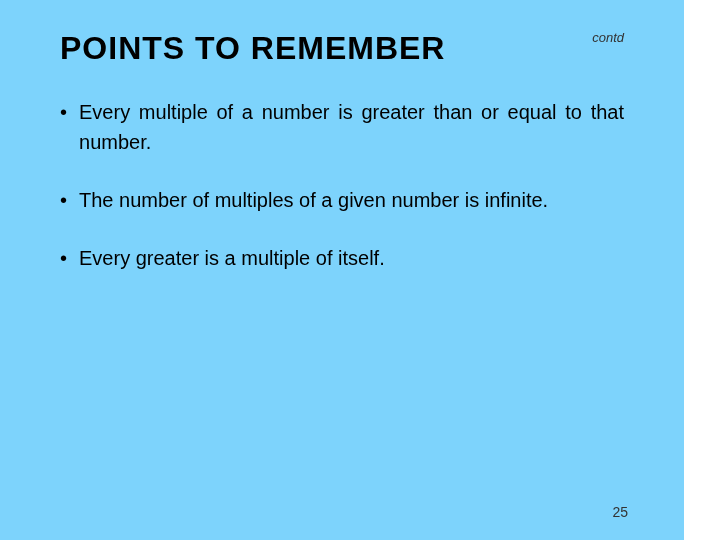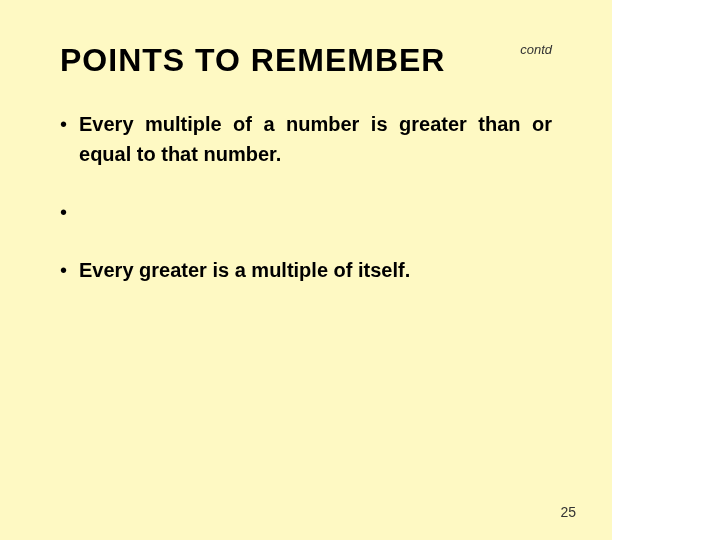--- a/index.html
+++ b/index.html
@@ -11,25 +11,25 @@
     body {
       width: 720px;
       height: 540px;
       background: #ffffff;
       font-family: Arial, Helvetica, sans-serif;
       position: relative;
       overflow: hidden;
     }
 
     .page-container {
-      width: 612px;
+      width: 684px;
       height: 540px;
-      background: #fef9c3;
+      background: #7dd3fc;
       position: relative;
-      padding: 42px 60px 30px 60px;
+      padding: 30px 60px 30px 60px;
     }
 
     .header-area {
       display: flex;
       justify-content: space-between;
       align-items: flex-start;
       margin-bottom: 30px;
     }
 
     .title {
@@ -61,27 +61,26 @@
       margin-right: 12px;
       line-height: 1.5;
       flex-shrink: 0;
     }
 
     .bullet-text {
       font-size: 20px;
       color: #000000;
       line-height: 1.5;
       text-align: justify;
-      font-weight: bold;
     }
 
     .page-number {
       position: absolute;
       bottom: 20px;
-      right: 36px;
+      right: 56px;
       font-size: 14px;
       color: #333333;
     }
   </style>
 </head>
 <body>
 
 <div class="page-container">
   <div class="header-area">
     <h1 class="title">POINTS TO REMEMBER</h1>
@@ -90,20 +89,21 @@
 
   <div class="content-area">
 
     <div class="bullet-item">
       <span class="bullet-dot">•</span>
       <span class="bullet-text">Every multiple of a number is greater than or equal to that number.</span>
     </div>
 
     <div class="bullet-item">
       <span class="bullet-dot">•</span>
+      <span class="bullet-text">The number of multiples of a given number is infinite.</span>
     </div>
 
     <div class="bullet-item">
       <span class="bullet-dot">•</span>
       <span class="bullet-text">Every greater is a multiple of itself.</span>
     </div>
 
   </div>
 
   <div class="page-number">25</div>

